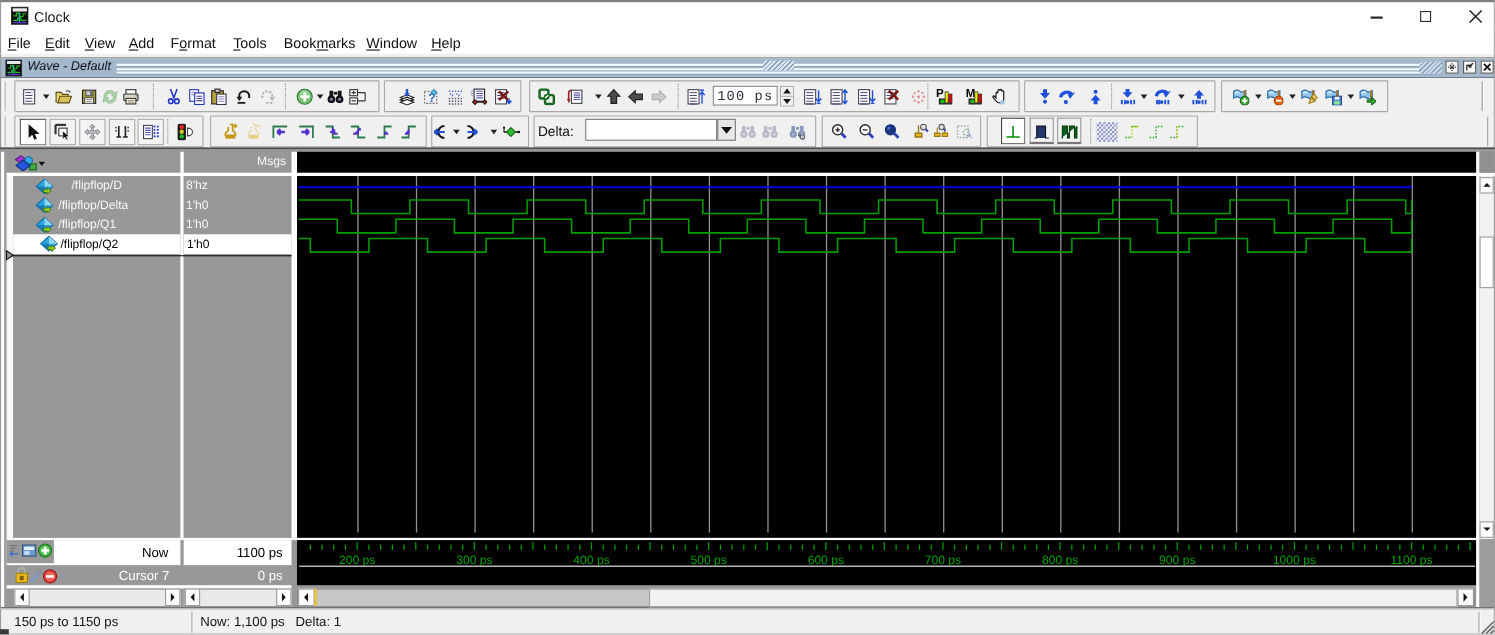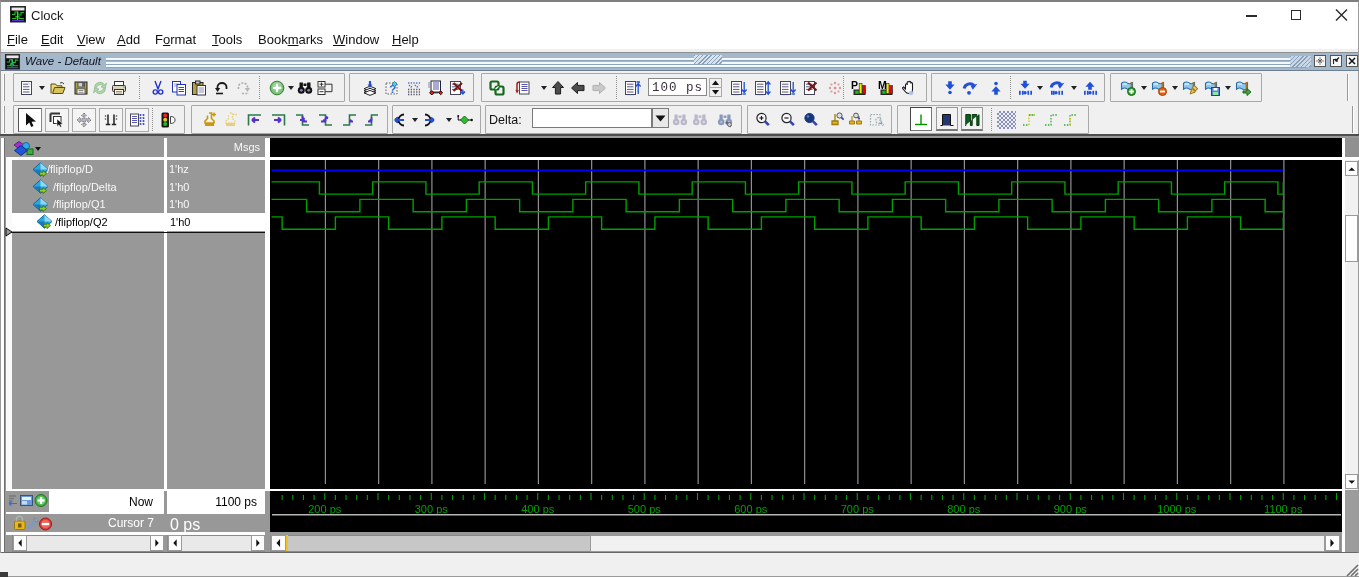--- a/index.html
+++ b/index.html
@@ -709,25 +709,25 @@
       <path d="M8.5,0.8 L16,7.5 L8.5,7.5 Z" fill="#8fd8f4"></path>
       <path d="M1,7.5 L8.5,14.2 L8.5,7.5 Z" fill="#1a7ab8"></path>
       <path d="M7.5,10.2 l3.5,0 0,-1.6 3.5,3 -3.5,3 0,-1.6 -3.5,0 z" fill="#8ed020" stroke="#3a6a10" stroke-width="0.8"></path>
     </svg>
   <svg class="ic" id="sig4" style="left:36px;top:214px" width="17" height="15" viewBox="0 0 17 15">
       <path d="M8.5,0.8 L16,7.5 L8.5,14.2 L1,7.5 Z" fill="#28a7e0" stroke="#13689c" stroke-width="1"></path>
       <path d="M8.5,0.8 L16,7.5 L8.5,7.5 Z" fill="#8fd8f4"></path>
       <path d="M1,7.5 L8.5,14.2 L8.5,7.5 Z" fill="#1a7ab8"></path>
       <path d="M7.5,10.2 l3.5,0 0,-1.6 3.5,3 -3.5,3 0,-1.6 -3.5,0 z" fill="#8ed020" stroke="#3a6a10" stroke-width="0.8"></path>
     </svg>
-  <div class="abs rowtext" style="left:47px;top:163px">/flipflop/D</div>
+  <div class="abs rowtext" style="left:65px;top:163px">/flipflop/D</div>
   <div class="abs rowtext" style="left:53px;top:180.5px">/flipflop/Delta</div>
   <div class="abs rowtext" style="left:53px;top:198px">/flipflop/Q1</div>
   <div class="abs rowtext" style="left:55px;top:215.5px;color:#000">/flipflop/Q2</div>
-  <div class="abs rowtext" style="left:169px;top:163px">1'hz</div>
+  <div class="abs rowtext" style="left:169px;top:163px">8'hz</div>
   <div class="abs rowtext" style="left:169px;top:180.5px">1'h0</div>
   <div class="abs rowtext" style="left:169px;top:198px">1'h0</div>
   <div class="abs rowtext" style="left:170px;top:215.5px;color:#000">1'h0</div>
 
   <div class="abs" style="left:6px;top:231.5px;width:258.5px;height:1px;background:#111"></div>
   <svg class="ic" style="left:5px;top:227px" width="8" height="10" viewBox="0 0 8 10">
       <path d="M1,1 L7,5 L1,9 Z" fill="#989898" stroke="#111" stroke-width="1"></path>
     </svg>
 
   <svg class="ic" id="wavesvg" style="left:270px;top:159.5px" width="1072" height="325" viewBox="0 0 1072 325">
@@ -781,21 +781,21 @@
       <rect x="0.5" y="6" width="10.5" height="8.5" rx="1" fill="#e8b71e" stroke="#9a7a0a"></rect>
       <path d="M2.5,6 v-1.8 a3,3 0 0 1 6,0 v1.8" fill="none" stroke="#b0b0b0" stroke-width="1.6"></path>
       <rect x="4" y="8.5" width="3.5" height="4" fill="#7a5c10"></rect>
       <path d="M14,14 L20.5,7" stroke="#7a99cc" stroke-width="2.6"></path>
       <path d="M19.5,4 a3,3 0 0 1 4.5,2.5 l-2,0.5 -1,-1.5 z" fill="#9ab" stroke="#789"></path>
       <circle cx="31.5" cy="9" r="6" fill="#e23b3b" stroke="#9a1a1a"></circle>
       <circle cx="31.5" cy="9" r="4.3" fill="#ee6655"></circle>
       <rect x="27.8" y="7.9" width="7.4" height="2.3" fill="#fff"></rect>
     </svg>
   <div class="abs" style="left:60px;top:516px;width:94px;text-align:right;font-size:12px;color:#fff">Cursor 7</div>
-  <div class="abs" style="left:170px;top:516px;width:87px;font-size:16px;color:#fff">0 ps</div>
+  <div class="abs" style="left:170px;top:516px;width:87px;text-align:right;font-size:12px;color:#fff">0 ps</div>
 
   <div class="abs" style="left:6px;top:532px;width:258.5px;height:2.5px;background:#fff"></div>
 
   <div id="sbl1" class="abs" style="left:12px;top:534.5px;width:152px;height:17px;background:#e9e9e9;border:1px solid #8a8a8a"></div>
   <div id="sbl2" class="abs" style="left:167px;top:534.5px;width:97.5px;height:17px;background:#e9e9e9;border:1px solid #8a8a8a"></div>
 
   <div class="abs" style="left:270px;top:490.5px;width:1071.5px;height:41px;background:#000"></div>
   <svg class="ic" id="rulersvg" style="left:270px;top:490.5px" width="1072" height="41" viewBox="0 0 1072 41">
       <line x1="12.149999999999999" y1="4" x2="12.149999999999999" y2="9" stroke="#00a000" stroke-width="1.1"></line>
       <line x1="22.799999999999997" y1="4" x2="22.799999999999997" y2="9" stroke="#00a000" stroke-width="1.1"></line>
@@ -913,20 +913,26 @@
   <div id="sbw" class="abs" style="left:270px;top:534.5px;width:1071px;height:17px;background:#c7c7c7;border:1px solid #8a8a8a"></div>
 
   <div class="abs" style="left:1341.5px;top:138px;width:3.5px;height:414px;background:#ffffff"></div>
   <div class="abs" style="left:1344.5px;top:138px;width:14.5px;height:18.5px;background:#909090"></div>
   <div id="sbv" class="abs" style="left:1344.5px;top:159.5px;width:13.5px;height:330.5px;background:#f1f1f1"></div>
   <div class="abs" style="left:1344.5px;top:490px;width:13.5px;height:62px;background:#9c9c9c"></div>
   <div id="mainlayer"></div>
 
   <div class="abs" style="left:1px;top:551.5px;width:1357px;height:1.5px;background:#686868"></div>
 
+  <div id="statusbar" class="abs">
+    <div class="abs" style="left:12px;top:4px">150 ps to 1150 ps</div>
+    <div class="abs" style="left:173px;top:2px;width:2px;height:19px;border-left:1px solid #a5a5a5;border-right:1px solid #fff"></div>
+    <div class="abs" style="left:181px;top:4px">Now: 1,100 ps&nbsp;&nbsp;&nbsp;Delta: 1</div>
+    <div class="abs" style="left:1343px;top:2px;width:2px;height:19px;border-left:1px solid #a5a5a5;border-right:1px solid #fff"></div>
+  </div>
   <div id="bottomedge" class="abs"></div>
   <div class="abs" style="left:0;top:572px;width:8px;height:5px;background:#3a3a3a"></div>
   <svg class="ic" style="left:1346px;top:564px" width="13" height="13" viewBox="0 0 13 13">
       <path d="M12,1 L1,12 M12,5 L5,12 M12,9 L9,12" stroke="#6e6e6e" stroke-width="1.6"></path>
     </svg>
 <div class="abs" style="left: 12.5px; top: 535px; width: 14px; height: 16px; background: rgb(253, 253, 253); border: 1px solid rgb(154, 154, 154);"><svg width="12" height="14" viewBox="0 0 14 15">
         <path d="M9,3 L5,7.5 L9,12 Z" fill="#111"></path>
       </svg></div>
     <div class="abs" style="left: 149.5px; top: 535px; width: 14px; height: 16px; background: rgb(253, 253, 253); border: 1px solid rgb(154, 154, 154);"><svg width="12" height="14" viewBox="0 0 14 15">
         <path d="M5,3 L9,7.5 L5,12 Z" fill="#111"></path>

